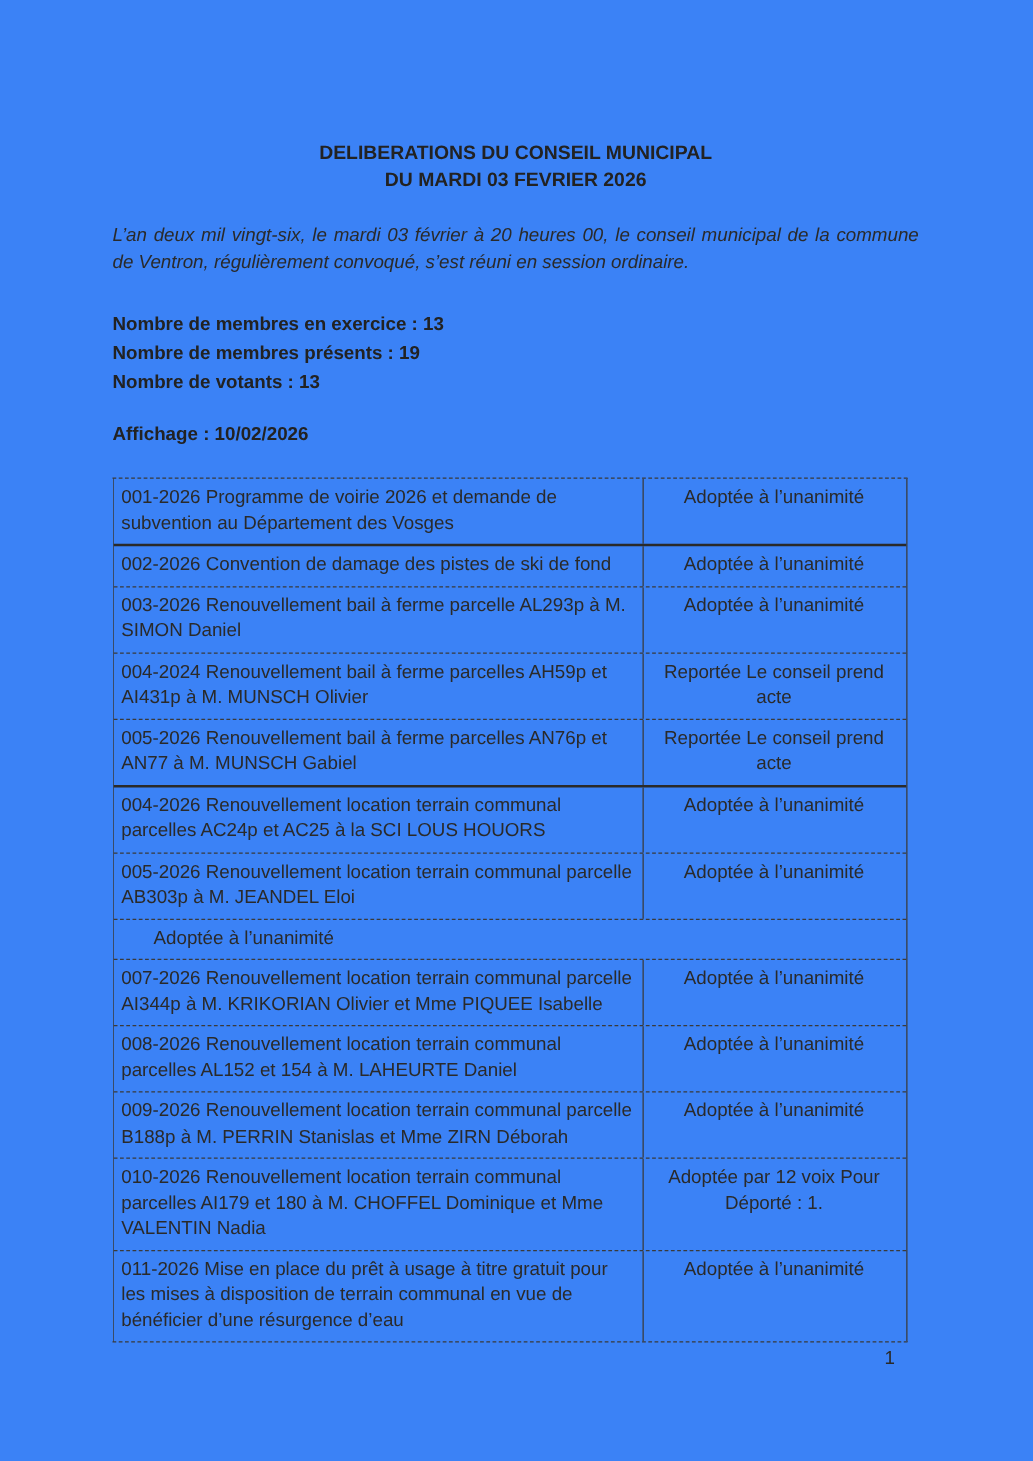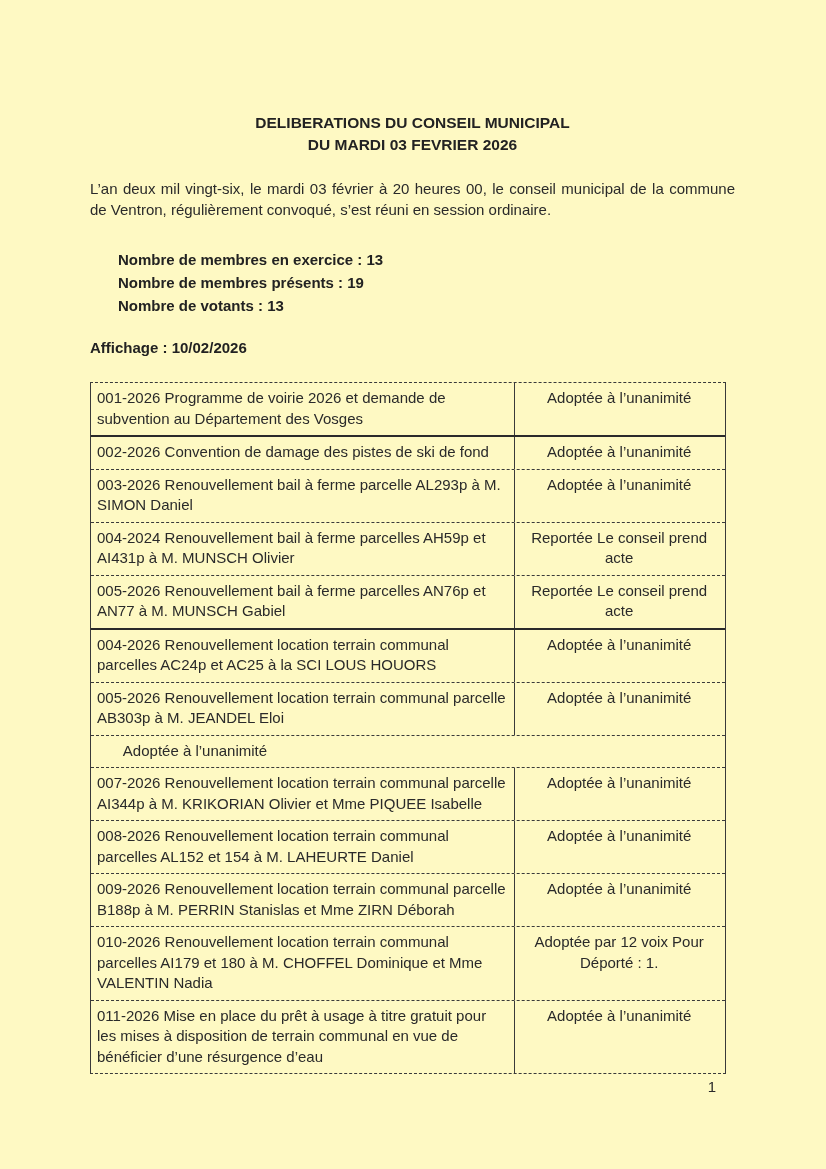--- a/index.html
+++ b/index.html
@@ -4,21 +4,21 @@
 <style>
   html, body {
     margin: 0;
     padding: 0;
     background: #ffffff;
   }
   .page {
     position: relative;
     width: 826px;
     height: 1169px;
-    background: #fef9c3;
+    background: #3b82f6;
     font-family: "Liberation Sans", "DejaVu Sans", sans-serif;
     color: #1f1f1f;
     overflow: hidden;
   }
   .content {
     position: absolute;
     left: 90px;
     top: 112px;
     width: 645px;
   }
@@ -28,24 +28,24 @@
     font-size: 15.5px;
     line-height: 22px;
     color: #222;
   }
   .intro {
     margin-top: 22px;
     font-size: 15px;
     line-height: 21px;
     text-align: justify;
     color: #2a2a2a;
+    font-style: italic;
   }
   .meta-block {
     margin-top: 28px;
-    margin-left: 28px;
   }
   .meta-line {
     font-weight: bold;
     font-size: 15px;
     line-height: 23px;
     color: #222;
   }
   .affichage {
     margin-top: 22px;
     font-weight: bold;

